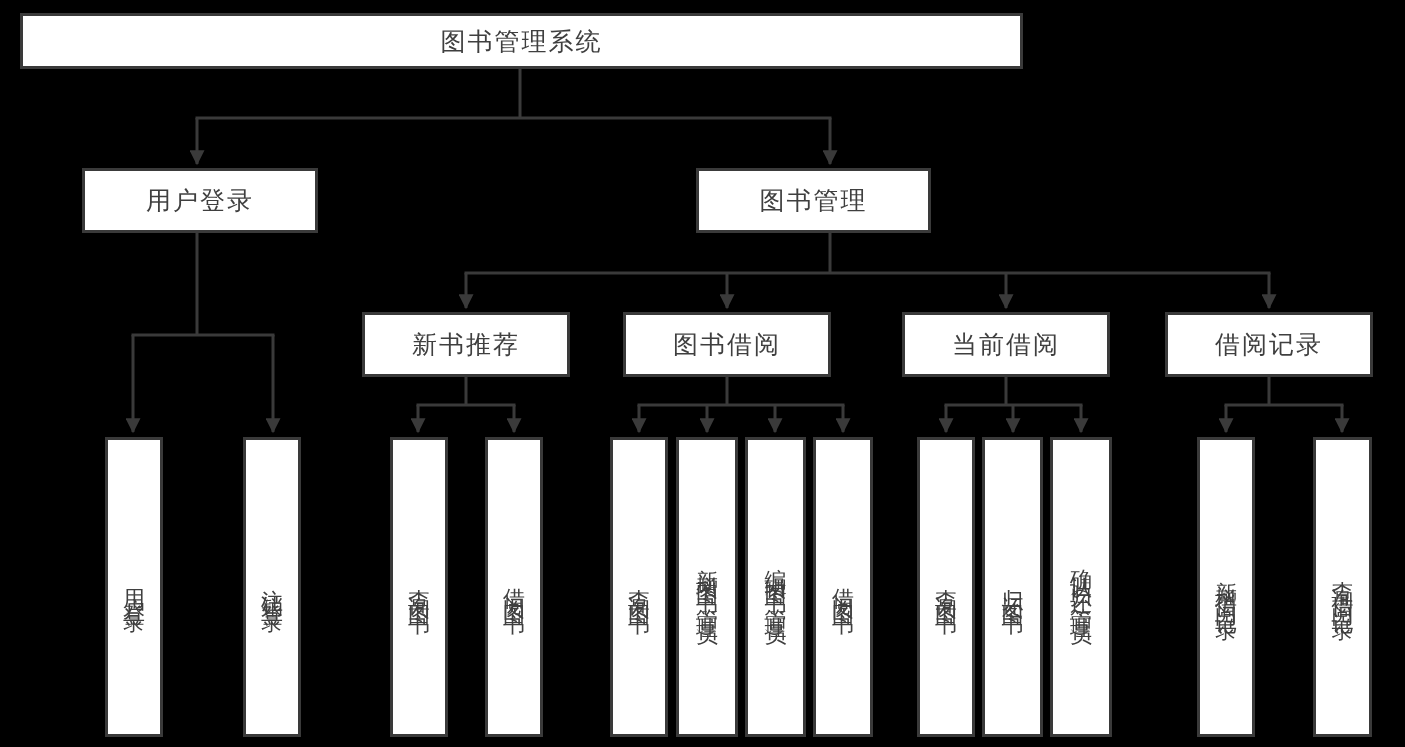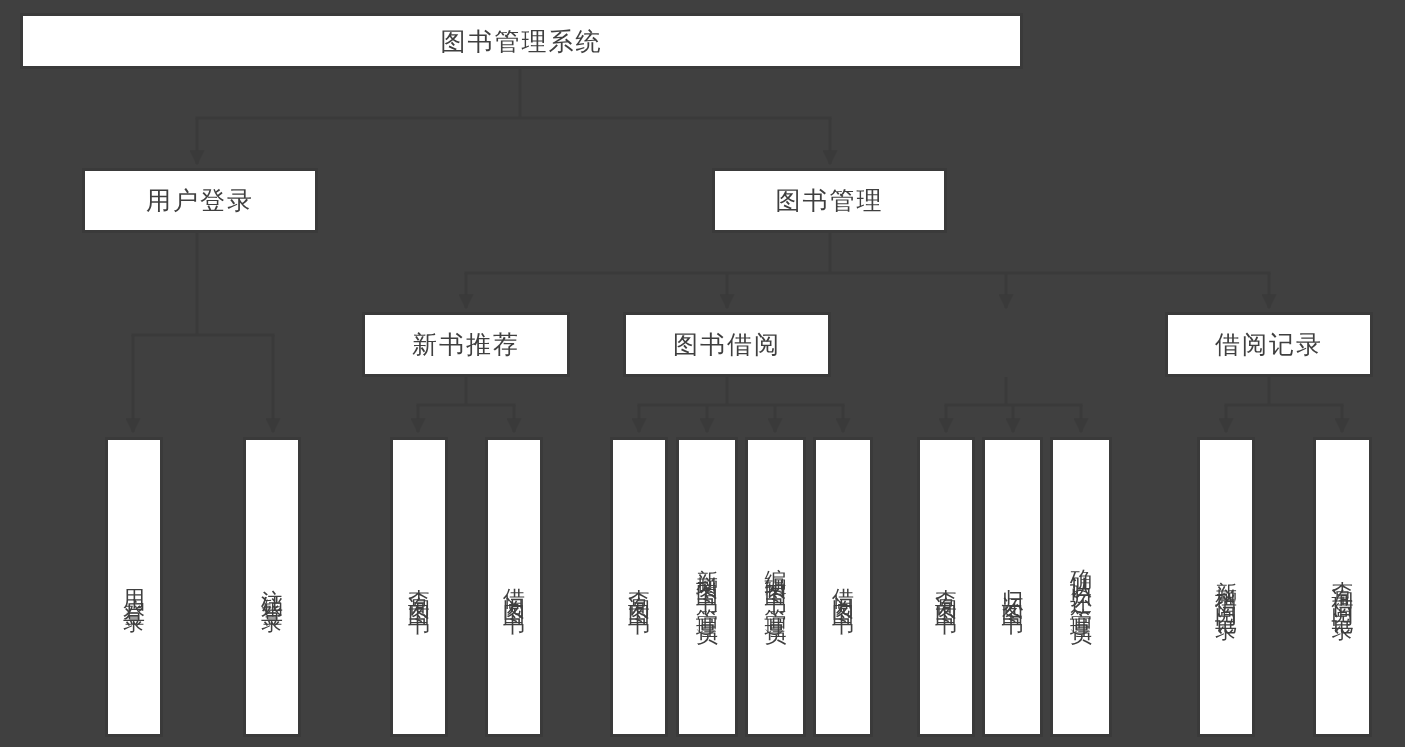--- a/index.html
+++ b/index.html
@@ -1,20 +1,20 @@
 <!DOCTYPE html>
 <html><head>
 <meta charset="utf-8">
 <style>
   html, body { margin: 0; padding: 0; background: #ffffff; }
   #canvas {
     position: relative;
     width: 1405px;
     height: 747px;
-    background: #404040;
+    background: #000000;
     overflow: hidden;
     font-family: "Liberation Sans", sans-serif;
     color: #3f3f3f;
     text-decoration: underline;
   }
   #wires { position: absolute; left: 0; top: 0; width: 1405px; height: 747px; }
   .node {
     position: absolute;
     box-sizing: border-box;
     border: 3px solid #3a3a3a;
@@ -98,29 +98,32 @@
     </g>
   </svg>
 
   <div class="node hbox" style="left:20px; top:13px; width:1003px; height:56px;">
     <span>图书管理系统</span>
   </div>
 
   <div class="node hbox" style="left:82px; top:168px; width:236px; height:65px;">
     <span>用户登录</span>
   </div>
-  <div class="node hbox" style="left:712px; top:168px; width:235px; height:65px;">
+  <div class="node hbox" style="left:696px; top:168px; width:235px; height:65px;">
     <span>图书管理</span>
   </div>
 
   <div class="node hbox" style="left:362px; top:312px; width:208px; height:65px;">
     <span>新书推荐</span>
   </div>
   <div class="node hbox" style="left:623px; top:312px; width:208px; height:65px;">
     <span>图书借阅</span>
+  </div>
+  <div class="node hbox" style="left:902px; top:312px; width:208px; height:65px;">
+    <span>当前借阅</span>
   </div>
   <div class="node hbox" style="left:1165px; top:312px; width:208px; height:65px;">
     <span>借阅记录</span>
   </div>
 
   <div class="node vbox" style="left:105px; top:437px; width:58px; height:300px;">
     <span>用户登录</span>
   </div>
   <div class="node vbox" style="left:243px; top:437px; width:58px; height:300px;">
     <span>注销登录</span>

